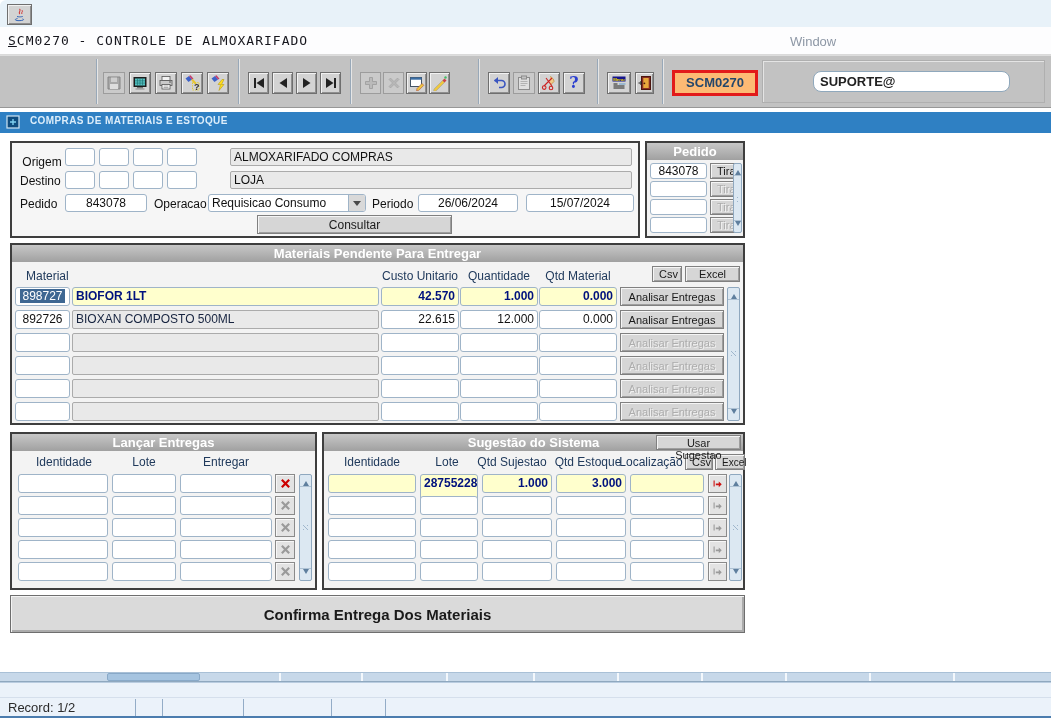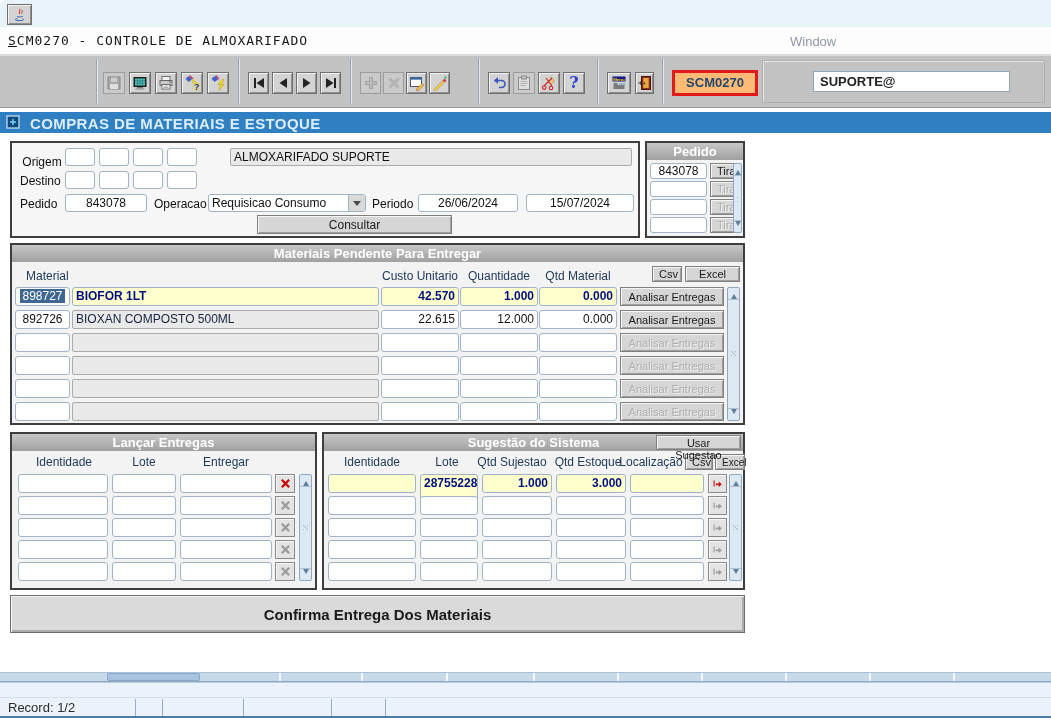--- a/index.html
+++ b/index.html
@@ -25,25 +25,25 @@
   .tbtn{position:absolute;top:72px;width:22px;height:22px;background:#D3D3D3;border:1px solid #6F6F6F;
         box-shadow:inset 1px 1px 0 #F2F2F2,inset -1px -1px 0 #8F8F8F;
         display:flex;align-items:center;justify-content:center;padding:0;}
   .tbtn svg{width:16px;height:16px;display:block;}
   .tbtn.flat{border-color:#9C9C9C;box-shadow:none;background:#CACACA;}
   .tbtn.flat svg{filter:grayscale(1) opacity(.75);}
   .helpq{font-family:"DejaVu Serif",serif;font-weight:bold;font-size:16px;color:#2B3FD0;line-height:1;}
   .scm-box{left:672px;top:70px;width:86px;height:26px;background:#fdba74;border:3px solid #E21A1A;
            color:#25476B;font-weight:bold;font-size:13px;text-align:center;line-height:20px;}
   .user-panel{left:762px;top:60px;width:283px;height:43px;border:1px solid #AFAFAF;box-shadow:inset 1px 1px 0 #E4E4E4;}
-  .user-field{left:813px;top:71px;width:197px;height:21px;background:#fff;border:1px solid #8FA8BC;border-radius:0;
+  .user-field{left:813px;top:71px;width:197px;height:21px;background:#fff;border:1px solid #8FA8BC;border-radius:8px;
               font-weight:bold;font-size:13px;color:#222;line-height:19px;padding:0 6px;}
 
   .bluebar-icon{left:6px;top:115px;width:14px;height:14px;}
-  .bluebar-title{left:30px;top:115px;color:#DCEDFA;font-size:15px;font-weight:600;letter-spacing:.4px;}
+  .bluebar-title{left:30px;top:115px;color:#DCEDFA;font-size:10px;font-weight:600;letter-spacing:.4px;}
 
   
   .panel{position:absolute;border:2px solid #3E3E3E;background:#F3F3F3;box-sizing:border-box;}
   .phd{position:absolute;left:0;right:0;top:0;height:17px;background:linear-gradient(#C7C7C7,#A0A0A0);
        color:#fff;font-weight:bold;font-size:13px;text-align:center;line-height:17px;}
   .collabel{position:absolute;font-size:12px;color:#203A5C;text-align:center;white-space:nowrap;}
 
   .field{position:absolute;background:#fff;border:1px solid #9FB4C8;border-radius:3px;height:18px;line-height:16px;
          font-size:12px;padding:0 3px;box-sizing:border-box;overflow:hidden;white-space:nowrap;}
   .field.yellow{background:#FFFFCD;}
@@ -277,27 +277,28 @@
       </svg>
   </div>
   <div class="abs bluebar-title">COMPRAS DE MATERIAIS E ESTOQUE</div>
 
   <div class="panel" style="left:10px;top:141px;width:630px;height:97px;background:#F6F6F6">
     <div class="label" style="left:8px;top:12px;width:44px;text-align:center">Origem</div>
     <div class="field" style="left:53px;top:5px;width:30px"></div>
     <div class="field" style="left:87px;top:5px;width:30px"></div>
     <div class="field" style="left:121px;top:5px;width:30px"></div>
     <div class="field" style="left:155px;top:5px;width:30px"></div>
-    <div class="field gray" style="left:218px;top:5px;width:402px">ALMOXARIFADO SUPORTE</div>
+    <div class="field gray" style="left:218px;top:5px;width:402px">ALMOXARIFADO COMPRAS</div>
 
     <div class="label" style="left:8px;top:31px;width:44px;text-align:left">Destino</div>
     <div class="field" style="left:53px;top:28px;width:30px"></div>
     <div class="field" style="left:87px;top:28px;width:30px"></div>
     <div class="field" style="left:121px;top:28px;width:30px"></div>
     <div class="field" style="left:155px;top:28px;width:30px"></div>
+    <div class="field gray" style="left:218px;top:28px;width:402px">LOJA</div>
 
     <div class="label" style="left:8px;top:54px;width:44px;text-align:left">Pedido</div>
     <div class="field center" style="left:53px;top:51px;width:82px">843078</div>
     <div class="label" style="left:142px;top:54px">Operacao</div>
     <div class="field" style="left:196px;top:51px;width:158px">
       <span>Requisicao Consumo</span>
       <span class="combo-btn"></span>
     </div>
     <div class="label" style="left:360px;top:54px">Periodo</div>
     <div class="field center" style="left:406px;top:51px;width:100px">26/06/2024</div>

